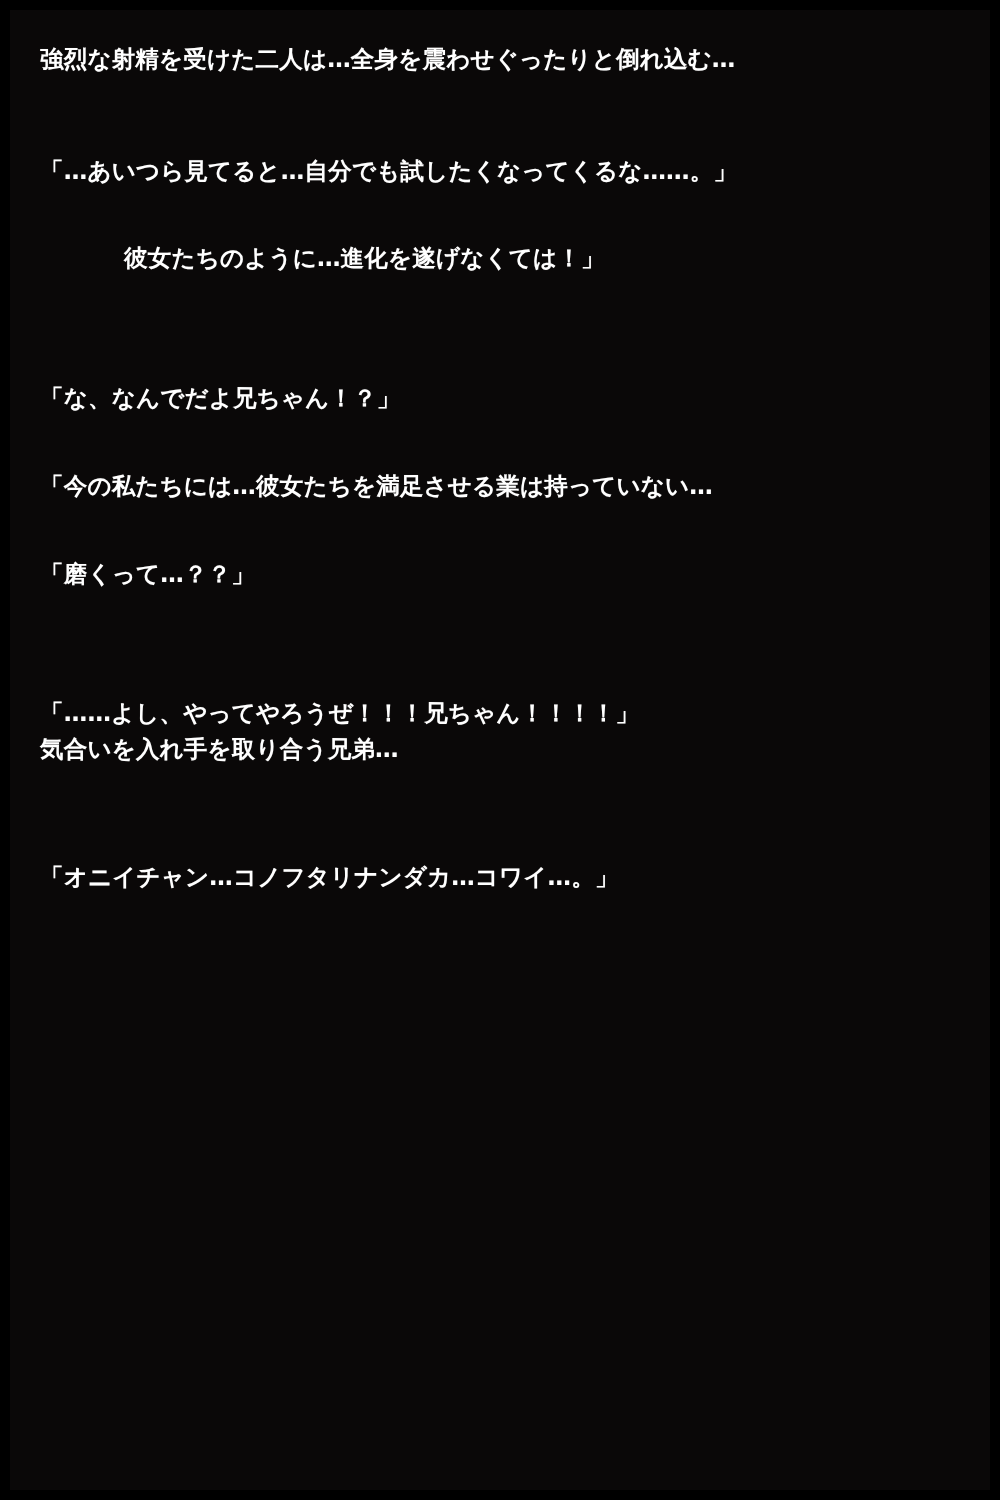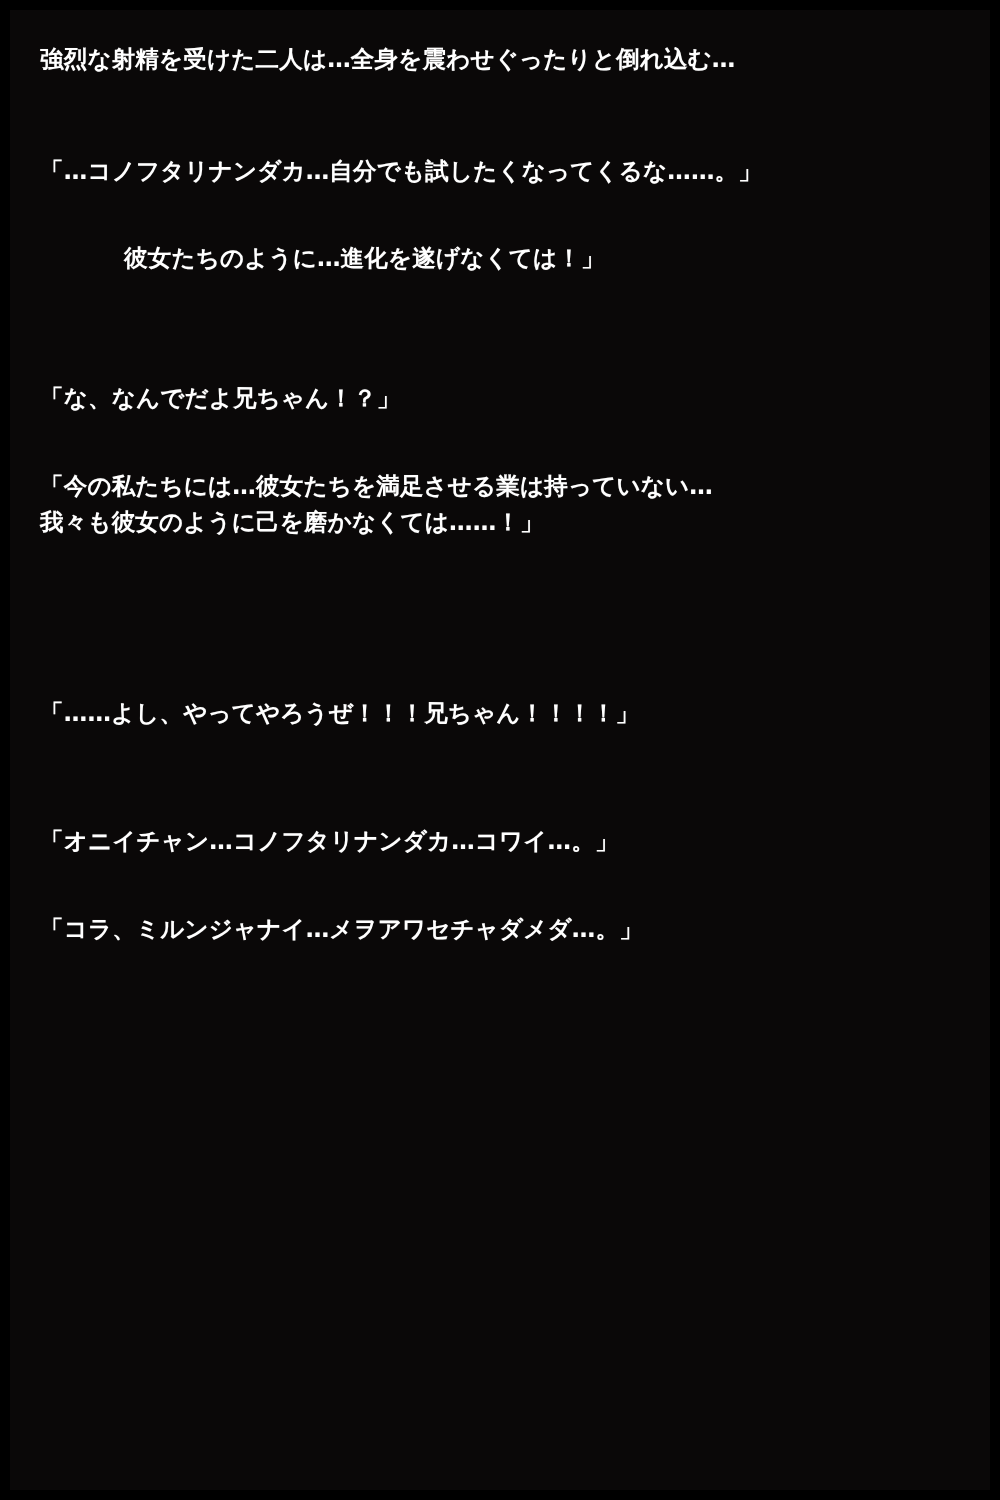--- a/index.html
+++ b/index.html
@@ -61,53 +61,53 @@
 <body>
 
 <div id="page" style="background: rgb(10, 8, 8);">
 
   <div id="text-body">
 
     <div class="line">強烈な射精を受けた二人は…全身を震わせぐったりと倒れ込む…</div>
 
     <div class="blank xl"></div>
 
-    <div class="line">「…コノフタリナンダカ…自分でも試したくなってくるな……。」</div>
+    <div class="line">「…あいつら見てると…自分でも試したくなってくるな……。」</div>
 
     <div class="blank lg"></div>
 
     <div class="line indent">彼女たちのように…進化を遂げなくては！」</div>
 
     <div class="blank lg"></div>
 
 
     <div class="blank lg"></div>
 
     <div class="line">「な、なんでだよ兄ちゃん！？」</div>
 
     <div class="blank lg"></div>
 
     <div class="line">「今の私たちには…彼女たちを満足させる業は持っていない…</div>
-    <div class="line">我々も彼女のように己を磨かなくては……！」</div>
 
     <div class="blank lg"></div>
 
+    <div class="line">「磨くって…？？」</div>
 
     <div class="blank lg"></div>
 
 
     <div class="blank lg"></div>
 
     <div class="line">「……よし、やってやろうぜ！！！兄ちゃん！！！！」</div>
+    <div class="line">気合いを入れ手を取り合う兄弟…</div>
 
     <div class="blank xl"></div>
     <div class="blank sm"></div>
 
     <div class="line">「オニイチャン…コノフタリナンダカ…コワイ…。」</div>
 
     <div class="blank lg"></div>
 
-    <div class="line">「コラ、ミルンジャナイ…メヲアワセチャダメダ…。」</div>
 
   </div>
 
   <div id="frame" style="border-color: rgb(0, 0, 0);"></div>
 </div>
 
 </body></html>

